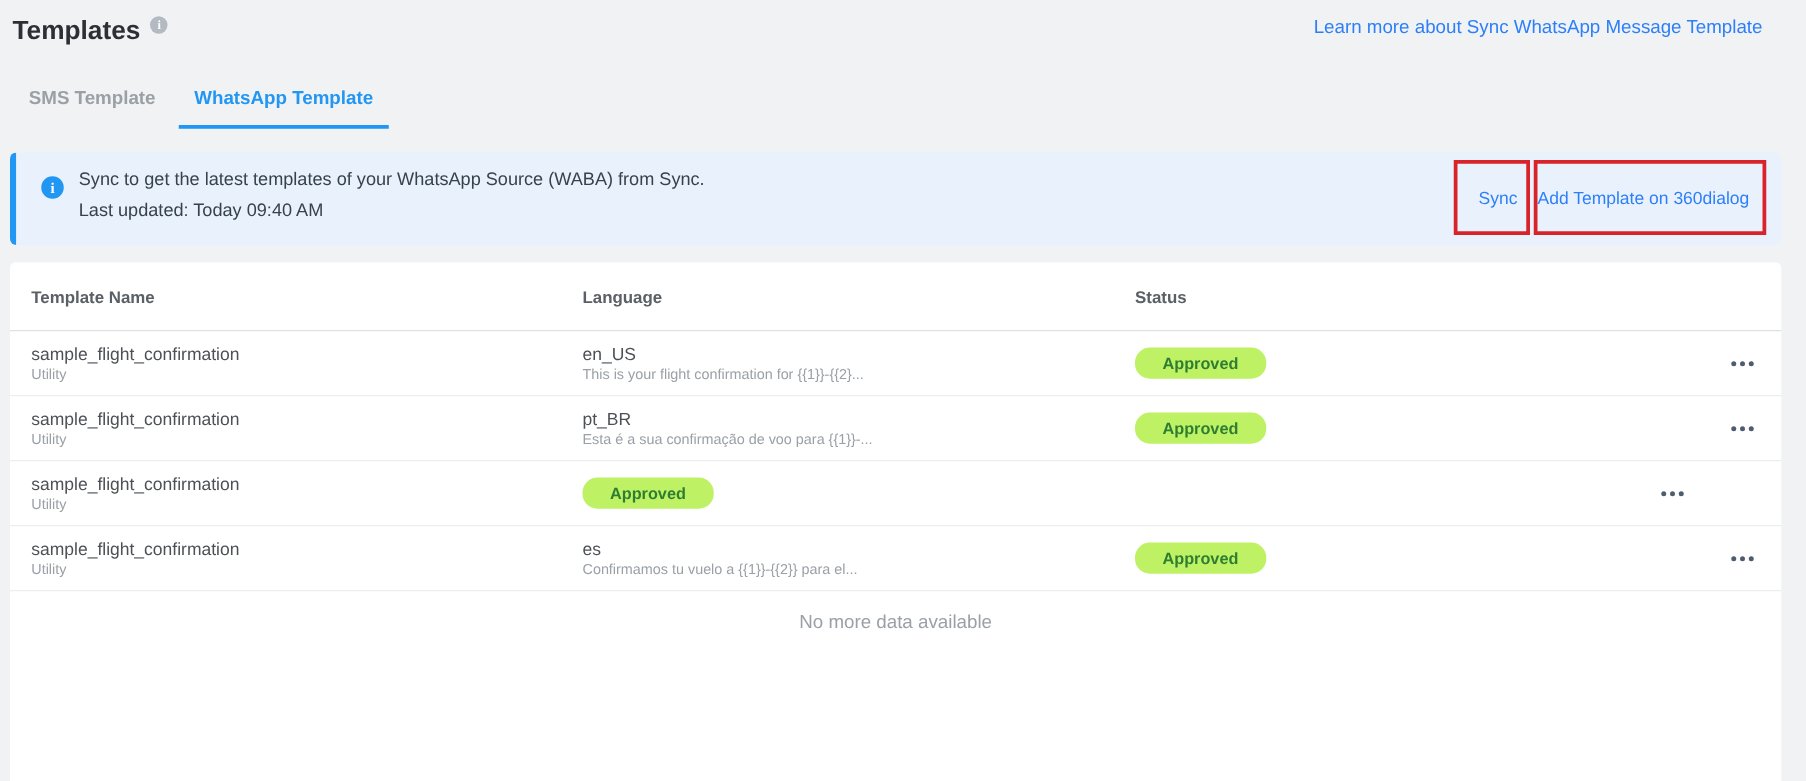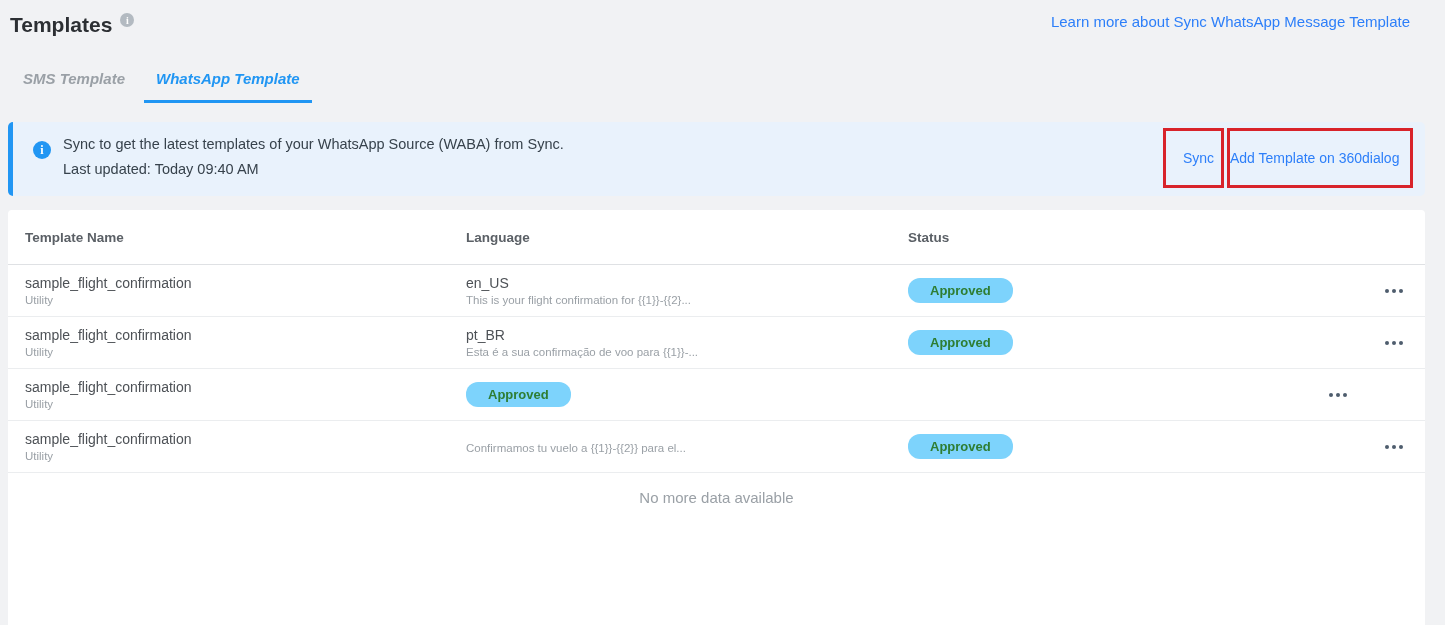--- a/index.html
+++ b/index.html
@@ -18,21 +18,21 @@
   .page-title { font-size: 21px; font-weight: bold; color: #2c2f33; }
   .title-info-icon { display: inline-flex; align-items: center; justify-content: center;
     width: 14px; height: 14px; border-radius: 50%; background: #b3bac1; color: #fff;
     font-size: 10px; font-weight: bold; margin-left: 8px; font-family: "Liberation Serif", serif; }
   .learn-more { margin-left: auto; color: #2d7ff9; font-size: 15px; text-decoration: none; cursor: pointer; }
 
   
   .tabs { position: absolute; top: 70px; left: 11px; display: flex; gap: 7px; }
   .tab { height: 33px; padding: 0 12px; font-size: 15px; font-weight: bold;
     color: #9aa0a6; display: flex; align-items: flex-start; cursor: pointer;
-    border-bottom: 3px solid transparent; font-style: italic; }
+    border-bottom: 3px solid transparent; }
   .tab.active { color: #2196f3; border-bottom-color: #2196f3; }
 
   
   .banner { position: absolute; top: 122px; left: 8px; width: 1417px; height: 74px;
     background: #e9f2fc; border-left: 5px solid #2196f3; border-radius: 5px; }
   .banner-info-icon { position: absolute; left: 20px; top: 19px; width: 18px; height: 18px;
     border-radius: 50%; background: #2196f3; color: #fff; font-size: 12px; font-weight: bold;
     display: flex; align-items: center; justify-content: center; font-family: "Liberation Serif", serif; }
   .banner-text { position: absolute; left: 50px; top: 14px; font-size: 14.5px; color: #37424c; }
   .banner-text .line2 { margin-top: 9px; }
@@ -69,21 +69,21 @@
   .filter-icon i:nth-child(3) { width: 5px; }
 
   
   .t-head, .t-row { display: grid; grid-template-columns: 441px 442px 1fr 56px;
     align-items: center; padding: 0 20px 0 17px; }
   .t-head { height: 55px; border-bottom: 1px solid #dfe1e4; }
   .t-head .th { font-size: 13.5px; font-weight: bold; color: #5b6066; }
   .t-row { height: 52px; border-bottom: 1px solid #ebedef; }
   .cell-main { font-size: 14px; color: #4d5156; line-height: 1.15; }
   .cell-sub { font-size: 11.5px; color: #9aa0a6; margin-top: 3px; line-height: 1.1; }
-  .badge { display: inline-block; background: #7dd3fc; color: #2e7d32; font-size: 13px;
+  .badge { display: inline-block; background: #bef264; color: #2e7d32; font-size: 13px;
     font-weight: bold; padding: 5px 22px; border-radius: 12px; }
   .actions { display: flex; justify-content: flex-end; }
   .dots { display: flex; gap: 3px; cursor: pointer; padding: 6px 2px; }
   .dots i { width: 4px; height: 4px; border-radius: 50%; background: #4e5d6d; display: block; }
 
   .empty-msg { text-align: center; padding-top: 16px; font-size: 15px; color: #9aa0a6; }
 </style>
 </head>
 <body>
 
@@ -181,20 +181,21 @@
           </span>
     </div>
   </div>
 
   <div class="t-row">
     <div>
       <div class="cell-main">sample_flight_confirmation</div>
       <div class="cell-sub">Utility</div>
     </div>
     <div>
+      <div class="cell-main">es</div>
       <div class="cell-sub">Confirmamos tu vuelo a {{1}}-{{2}} para el...</div>
     </div>
     <div>
       <span class="badge">Approved</span>
     </div>
     <div class="actions">
       <span class="dots">
             <i></i>
             <i></i>
             <i></i>

